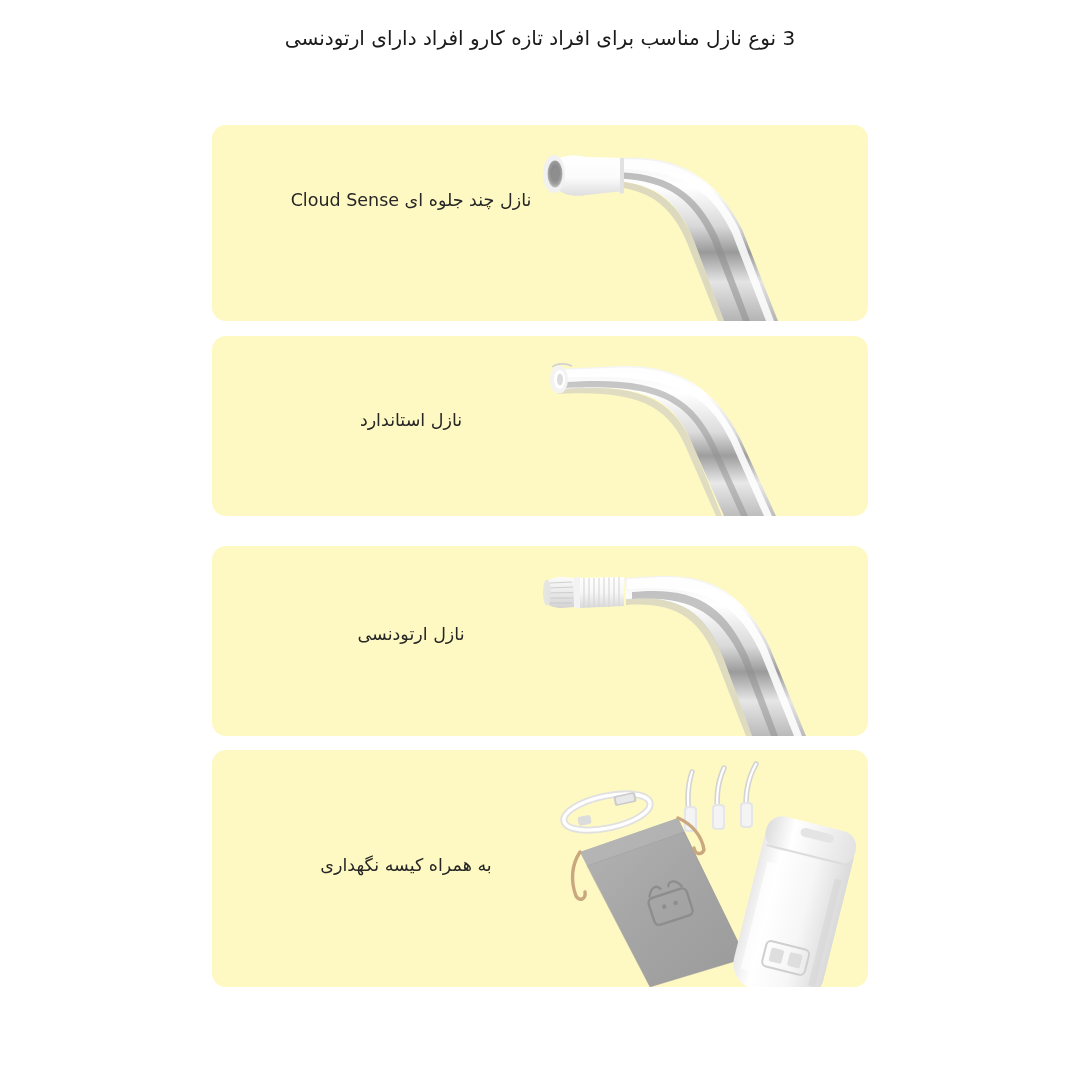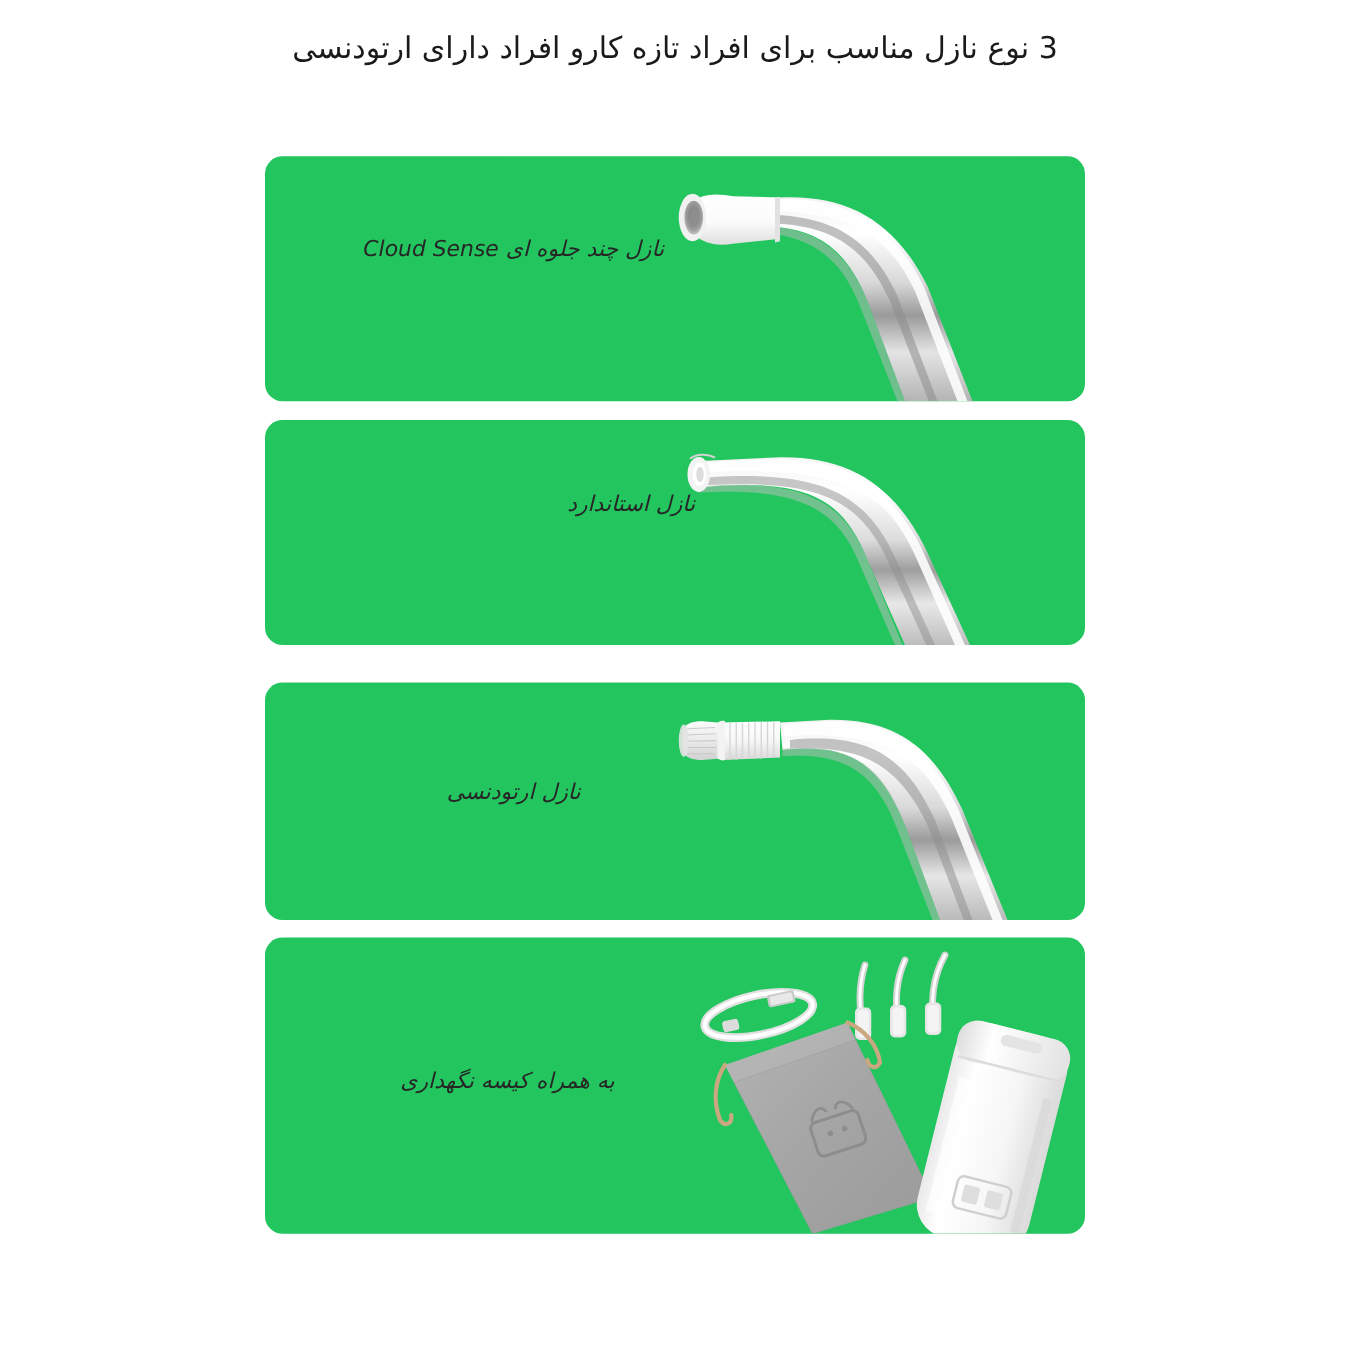--- a/index.html
+++ b/index.html
@@ -21,56 +21,55 @@
   }
 
   
   .page-title {
     position: absolute;
     left: 190px;
     top: 22px;
     width: 700px;
     text-align: center;
     direction: rtl;
-    font-size: 24px;
+    font-size: 20px;
     line-height: 33px;
     color: #1a1a1a;
     font-weight: 400;
     letter-spacing: 0;
   }
 
   
   .card {
     position: absolute;
     left: 212px;
     width: 656px;
-    background: #22c55e;
+    background: #fef9c3;
     border-radius: 14px;
     overflow: hidden;
-    font-style: italic;
   }
 
   .card-1 { top: 125px;  height: 196px; }
   .card-2 { top: 336px;  height: 180px; }
   .card-3 { top: 546px;  height: 190px; }
   .card-4 { top: 750px;  height: 237px; }
 
   .card-label {
     position: absolute;
     direction: rtl;
     text-align: center;
     color: #262626;
     font-size: 17.5px;
     line-height: 30px;
     font-weight: 400;
     white-space: nowrap;
   }
 
   .card-1 .card-label { left: 54px; top: 60px; width: 290px; }
-  .card-2 .card-label { left: 54px; top: 53px; width: 290px; text-align: right; }
+  .card-2 .card-label { left: 54px; top: 69px; width: 290px; }
   .card-3 .card-label { left: 54px; top: 73px; width: 290px; }
   .card-4 .card-label { left: 44px; top: 100px; width: 300px; }
 
   .card-label .line { display: block; }
 
   
   .art {
     position: absolute;
     top: 0;
     right: 0;

